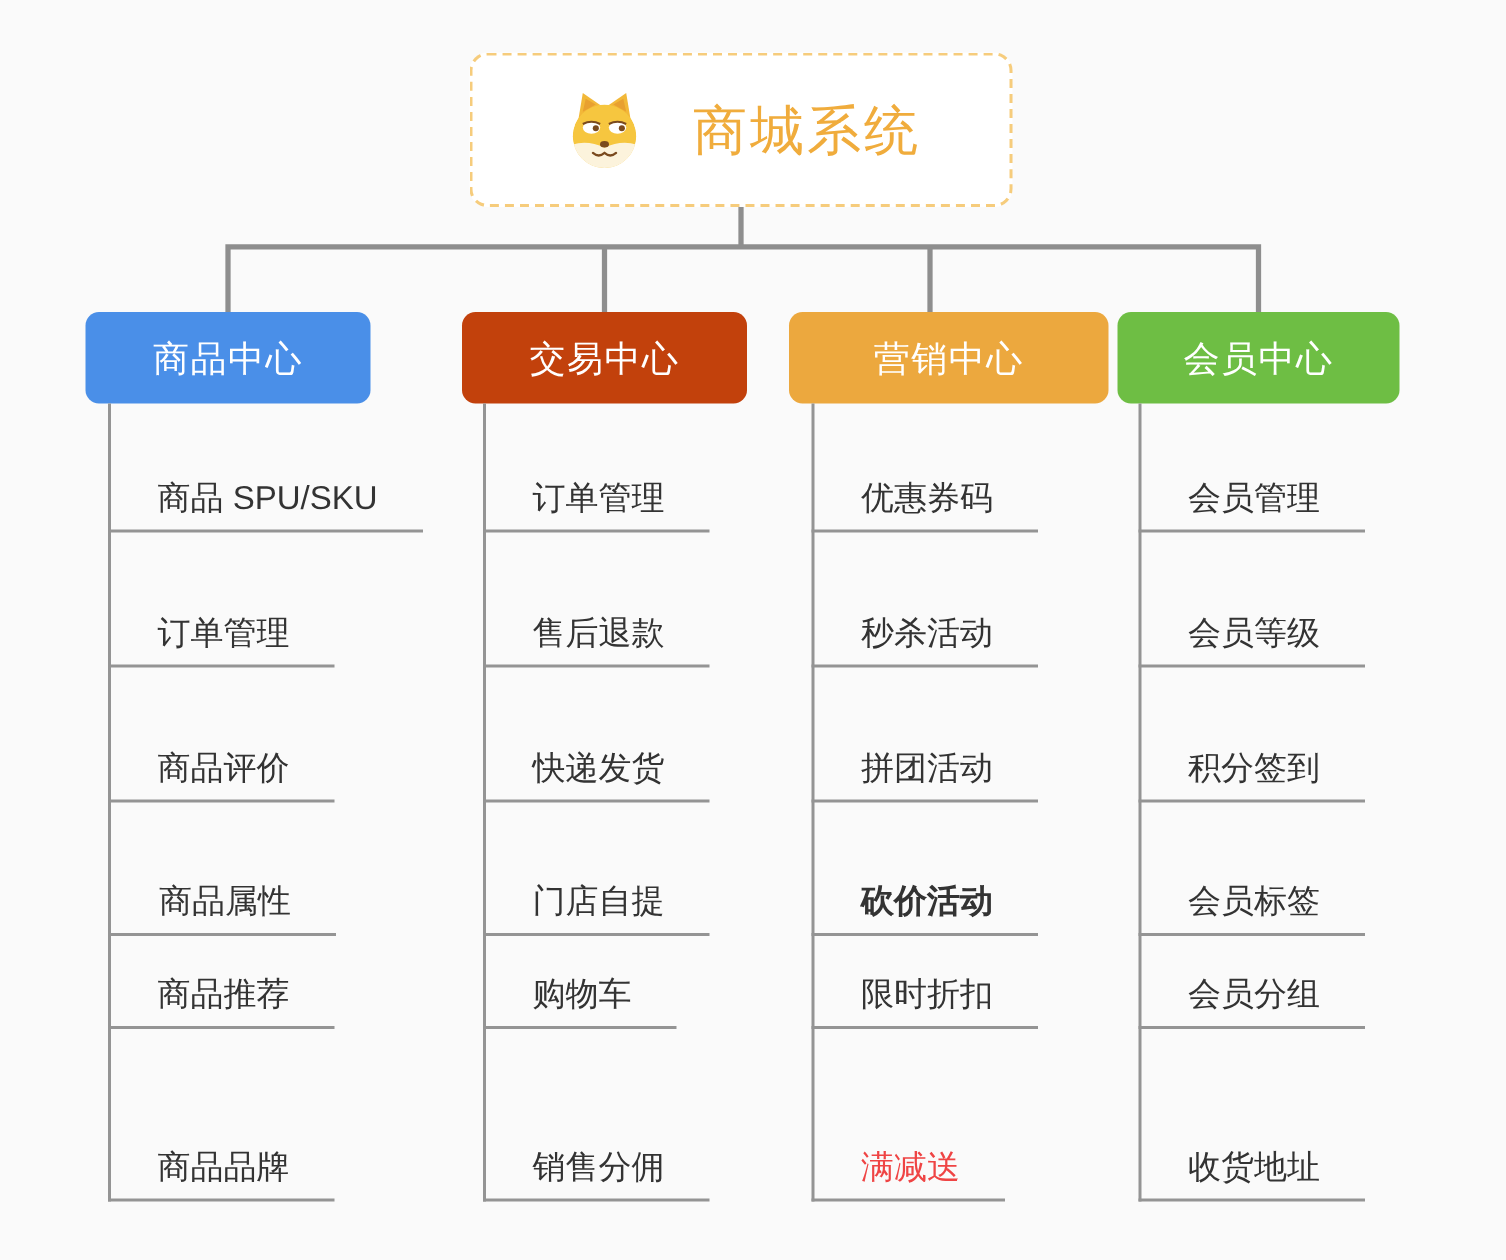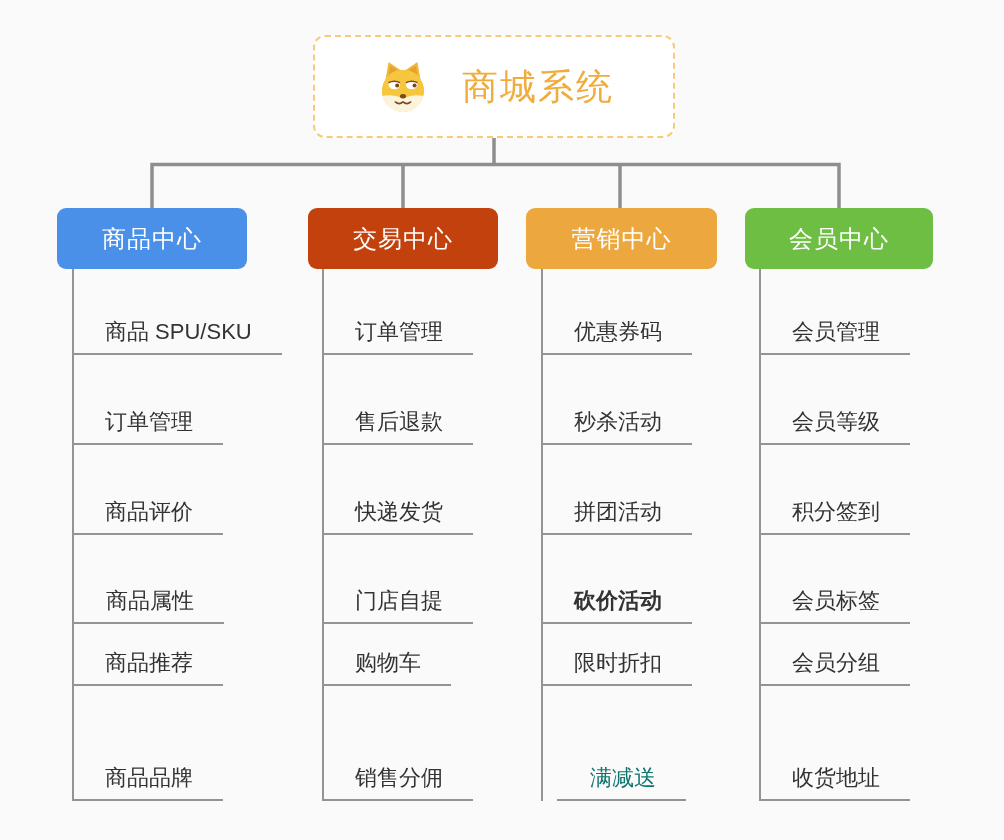--- a/index.html
+++ b/index.html
@@ -15,21 +15,21 @@
     border-radius:12px;display:flex;align-items:center;justify-content:center;gap:30px;
   }
   .root-title{font-size:36px;font-weight:500;letter-spacing:2px;color:#F0AC3C;line-height:1;}
   .branch{
     position:absolute;top:208px;height:61px;border-radius:9px;
     display:flex;align-items:center;justify-content:center;
     color:#ffffff;font-size:24px;letter-spacing:1px;
   }
   .b0{left:57px;width:190px}
   .b1{left:308px;width:190px}
-  .b2{left:526px;width:191px}
+  .b2{left:526px;width:213px}
   .b3{left:745px;width:188px}
   .trunk{position:absolute;top:269px;width:2px;height:532px;background:#949494;}
   .t0{left:72px}.t1{left:322px}.t2{left:541px}.t3{left:759px}
   .child{
     position:absolute;box-sizing:border-box;height:38px;
     white-space:nowrap;font-size:22px;line-height:29px;color:#333333;
     padding:0 30px 7px 33px;border-bottom:2px solid #949494;
     display:flex;align-items:flex-end;
   }
   .c0{left:72px}.c1{left:322px}.c2{left:541px}.c3{left:759px}
@@ -93,21 +93,21 @@
   <div class="child c1 r2" style="border-bottom-color: rgb(148, 148, 148); color: rgb(51, 51, 51);">快递发货</div>
   <div class="child c1 r3" style="border-bottom-color: rgb(148, 148, 148); color: rgb(51, 51, 51);">门店自提</div>
   <div class="child c1 r4" style="border-bottom-color: rgb(148, 148, 148); color: rgb(51, 51, 51);">购物车</div>
   <div class="child c1 r5" style="border-bottom-color: rgb(148, 148, 148); color: rgb(51, 51, 51);">销售分佣</div>
 
   <div class="child c2 r0" style="border-bottom-color: rgb(148, 148, 148); color: rgb(51, 51, 51);">优惠券码</div>
   <div class="child c2 r1" style="border-bottom-color: rgb(148, 148, 148); color: rgb(51, 51, 51);">秒杀活动</div>
   <div class="child c2 r2" style="border-bottom-color: rgb(148, 148, 148); color: rgb(51, 51, 51);">拼团活动</div>
   <div class="child c2 r3" style="border-bottom-color: rgb(148, 148, 148); color: rgb(51, 51, 51); font-weight: bold;">砍价活动</div>
   <div class="child c2 r4" style="border-bottom-color: rgb(148, 148, 148); color: rgb(51, 51, 51);">限时折扣</div>
-  <div class="child c2 r5" style="border-bottom-color: rgb(148, 148, 148); color: #0f766e; margin-left: 16px;">满减送</div>
+  <div class="child c2 r5" style="border-bottom-color: rgb(148, 148, 148); color: #ef4444;">满减送</div>
 
   <div class="child c3 r0" style="border-bottom-color: rgb(148, 148, 148); color: rgb(51, 51, 51);">会员管理</div>
   <div class="child c3 r1" style="border-bottom-color: rgb(148, 148, 148); color: rgb(51, 51, 51);">会员等级</div>
   <div class="child c3 r2" style="border-bottom-color: rgb(148, 148, 148); color: rgb(51, 51, 51);">积分签到</div>
   <div class="child c3 r3" style="border-bottom-color: rgb(148, 148, 148); color: rgb(51, 51, 51);">会员标签</div>
   <div class="child c3 r4" style="border-bottom-color: rgb(148, 148, 148); color: rgb(51, 51, 51);">会员分组</div>
   <div class="child c3 r5" style="border-bottom-color: rgb(148, 148, 148); color: rgb(51, 51, 51);">收货地址</div>
 
 </div>
 

